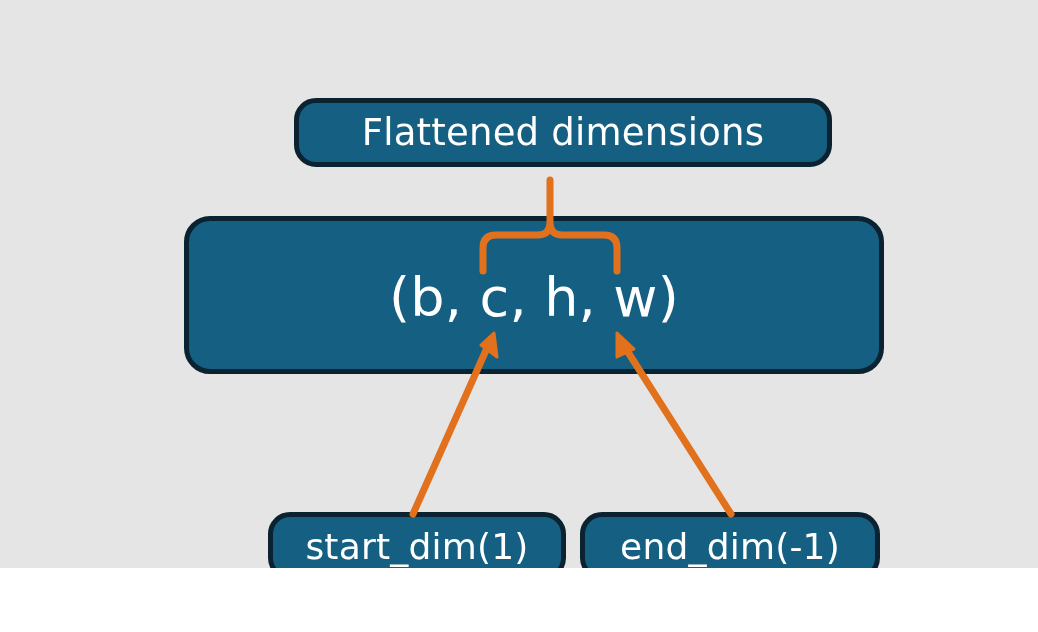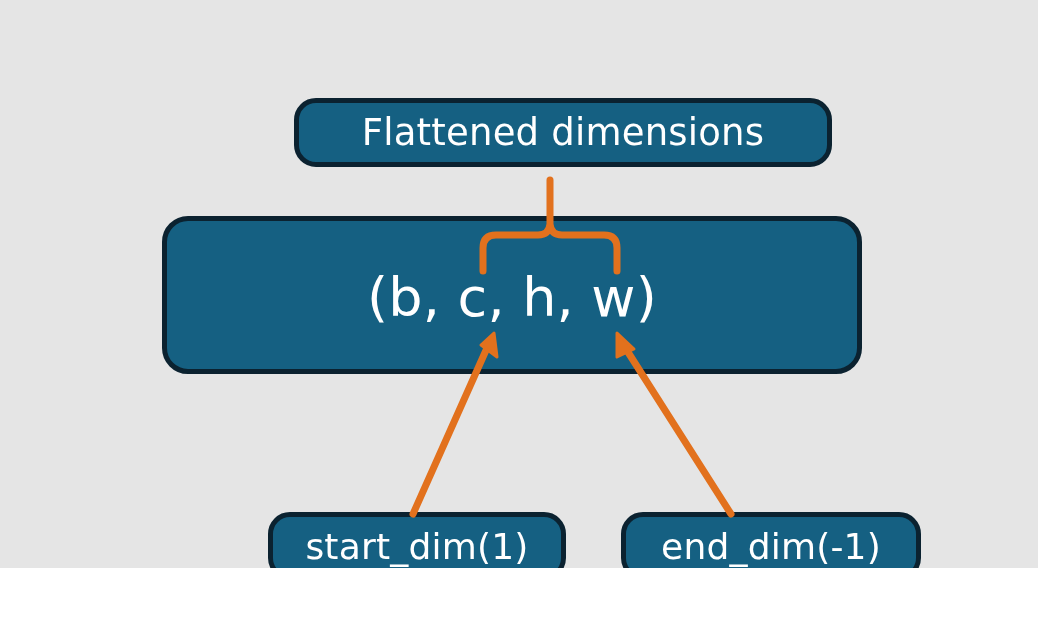--- a/index.html
+++ b/index.html
@@ -30,21 +30,21 @@
     user-select: none;
   }
   #node-flattened {
     left: 294px;
     top: 98px;
     width: 538px;
     height: 69px;
     font-size: 37px;
   }
   #node-shape {
-    left: 162px;
+    left: 184px;
     top: 216px;
     width: 700px;
     height: 158px;
     border-radius: 26px;
     font-size: 54px;
   }
   #node-shape .label {
     position: relative;
     top: 2px;
   }
@@ -55,21 +55,20 @@
     height: 68px;
     font-size: 36px;
     justify-content: center;
   }
   #node-end {
     left: 580px;
     top: 512px;
     width: 300px;
     height: 68px;
     font-size: 36px;
-    margin-left: 41px;
   }
   #overlay {
     position: absolute;
     left: 0;
     top: 0;
     width: 1038px;
     height: 632px;
     pointer-events: none;
   }
 </style>

